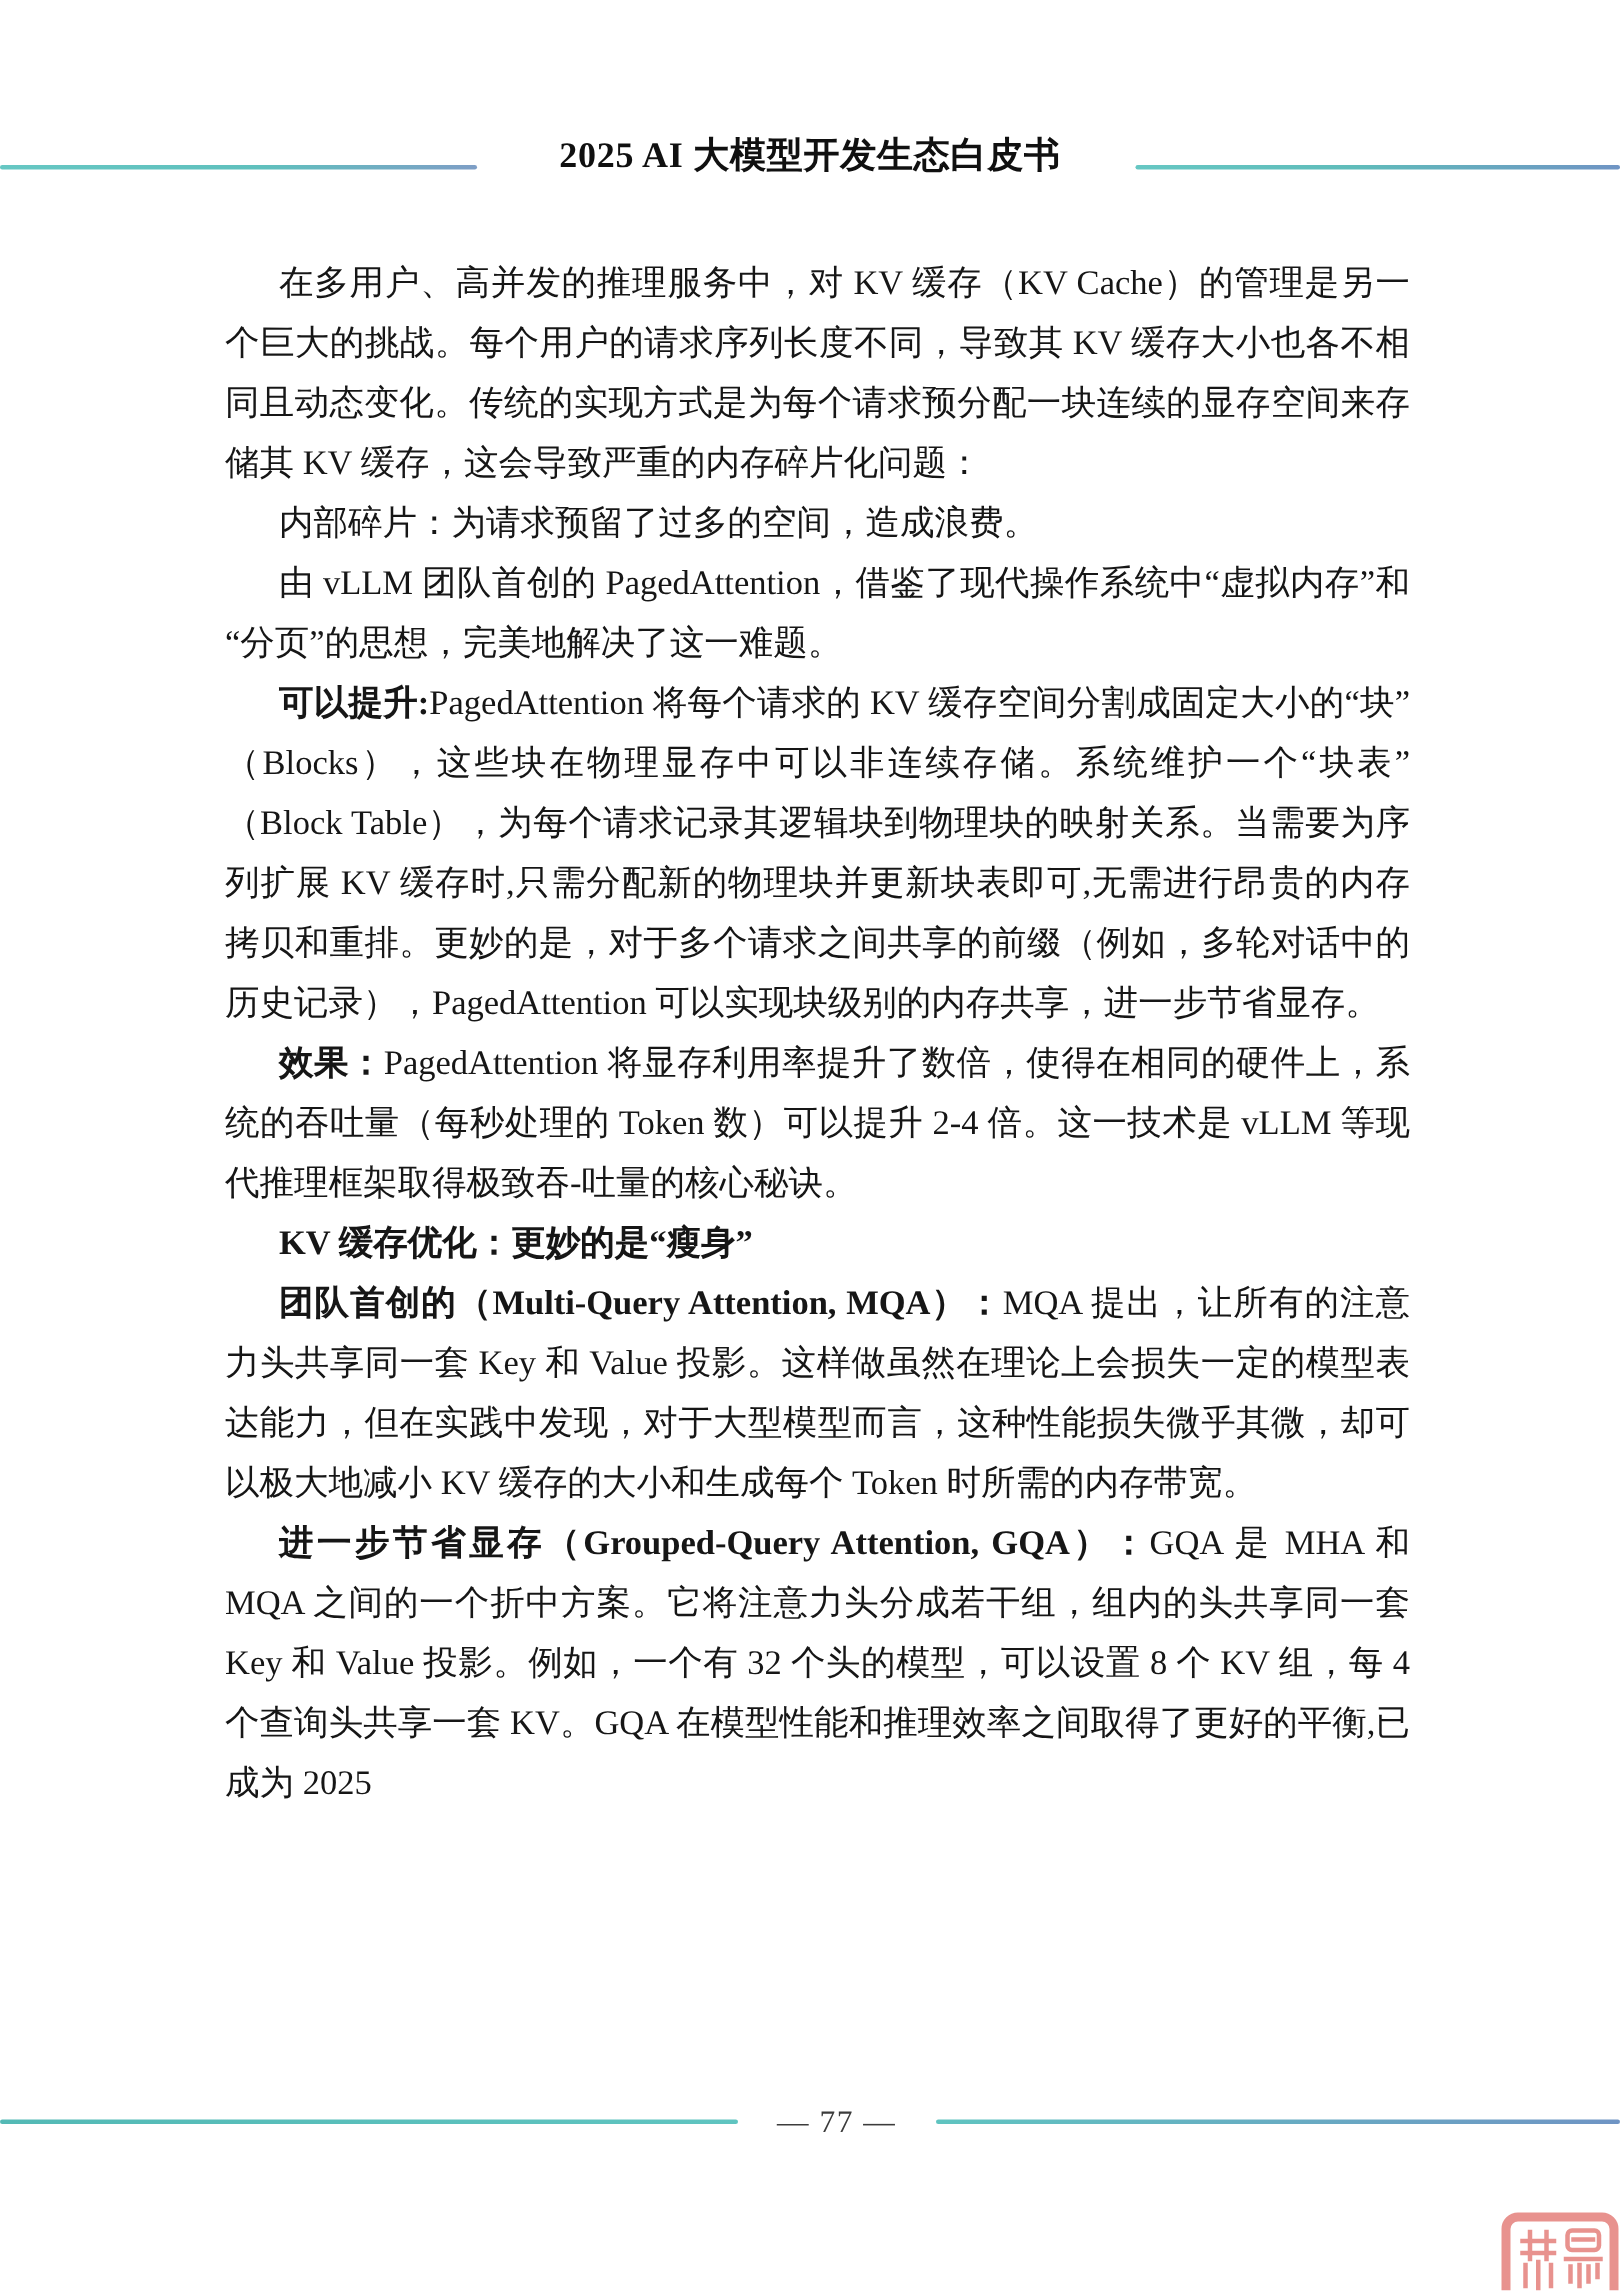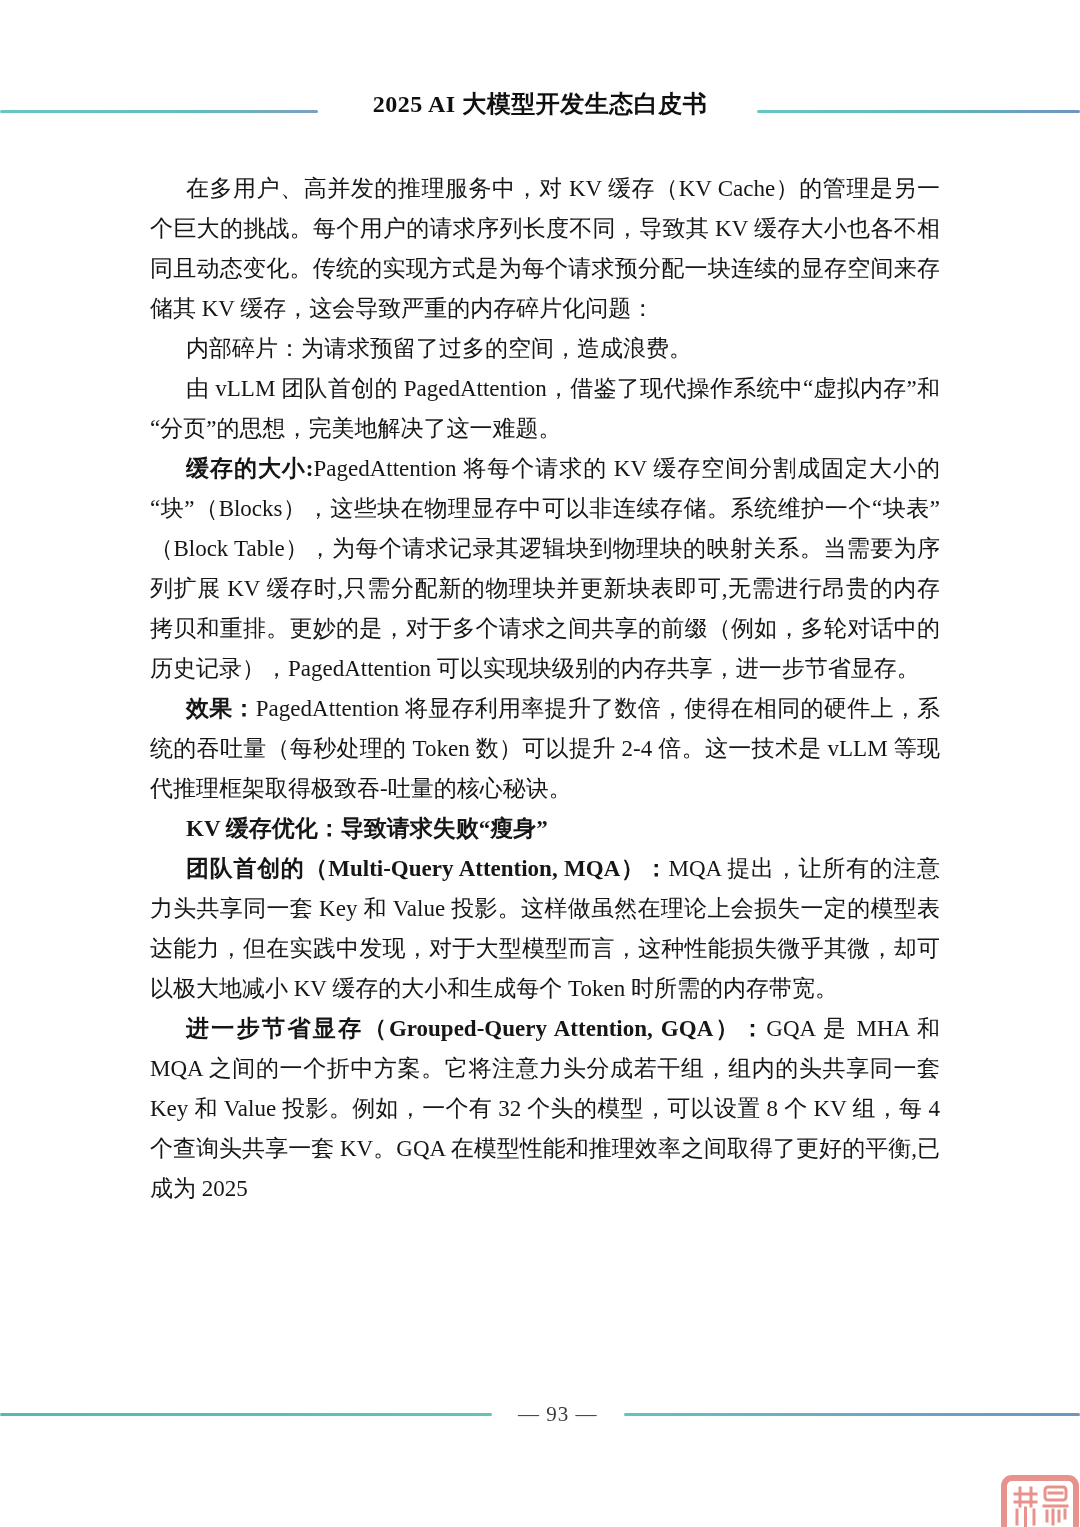--- a/index.html
+++ b/index.html
@@ -57,30 +57,30 @@
   <header class="page-header">
     <div class="rule rule-left"></div>
     <h1 class="title">2025 AI 大模型开发生态白皮书</h1>
     <div class="rule rule-right"></div>
   </header>
 
   <main class="content">
       <p class="para">在多用户、高并发的推理服务中，对 KV 缓存（KV Cache）的管理是另一个巨大的挑战。每个用户的请求序列长度不同，导致其 KV 缓存大小也各不相同且动态变化。传统的实现方式是为每个请求预分配一块连续的显存空间来存储其 KV 缓存，这会导致严重的内存碎片化问题：</p>
       <p class="para bold">内部碎片：为请求预留了过多的空间，造成浪费。</p>
       <p class="para">由 vLLM 团队首创的 PagedAttention，借鉴了现代操作系统中“虚拟内存”和“分页”的思想，完美地解决了这一难题。</p>
-      <p class="para"><strong>缓存的大小:</strong>PagedAttention 将每个请求的 KV 缓存空间分割成固定大小的“块”（Blocks），这些块在物理显存中可以非连续存储。系统维护一个“块表”（Block Table），为每个请求记录其逻辑块到物理块的映射关系。当需要为序列扩展 KV 缓存时,只需分配新的物理块并更新块表即可,无需进行昂贵的内存拷贝和重排。更妙的是，对于多个请求之间共享的前缀（例如，多轮对话中的历史记录），PagedAttention 可以实现块级别的内存共享，进一步节省显存。</p>
+      <p class="para"><strong>可以提升:</strong>PagedAttention 将每个请求的 KV 缓存空间分割成固定大小的“块”（Blocks），这些块在物理显存中可以非连续存储。系统维护一个“块表”（Block Table），为每个请求记录其逻辑块到物理块的映射关系。当需要为序列扩展 KV 缓存时,只需分配新的物理块并更新块表即可,无需进行昂贵的内存拷贝和重排。更妙的是，对于多个请求之间共享的前缀（例如，多轮对话中的历史记录），PagedAttention 可以实现块级别的内存共享，进一步节省显存。</p>
       <p class="para"><strong>效果：</strong>PagedAttention 将显存利用率提升了数倍，使得在相同的硬件上，系统的吞吐量（每秒处理的 Token 数）可以提升 2-4 倍。这一技术是 vLLM 等现代推理框架取得极致吞-吐量的核心秘诀。</p>
-      <p class="para heading">KV 缓存优化：导致请求失败“瘦身”</p>
+      <p class="para heading">KV 缓存优化：更妙的是“瘦身”</p>
       <p class="para"><strong>团队首创的（Multi-Query Attention, MQA）：</strong>MQA 提出，让所有的注意力头共享同一套 Key 和 Value 投影。这样做虽然在理论上会损失一定的模型表达能力，但在实践中发现，对于大型模型而言，这种性能损失微乎其微，却可以极大地减小 KV 缓存的大小和生成每个 Token 时所需的内存带宽。</p>
       <p class="para"><strong>进一步节省显存（Grouped-Query Attention, GQA）：</strong>GQA 是 MHA 和 MQA 之间的一个折中方案。它将注意力头分成若干组，组内的头共享同一套 Key 和 Value 投影。例如，一个有 32 个头的模型，可以设置 8 个 KV 组，每 4 个查询头共享一套 KV。GQA 在模型性能和推理效率之间取得了更好的平衡,已成为 2025</p>
     </main>
 
   <footer class="page-footer">
     <div class="frule frule-left"></div>
-    <div class="page-number">— 93 —</div>
+    <div class="page-number">— 77 —</div>
     <div class="frule frule-right"></div>
   </footer>
 
   <div class="stamp">
     <svg width="80" height="66" viewBox="0 0 80 66" xmlns="http://www.w3.org/2000/svg">
       <g stroke="#e5837f" fill="none">
         <rect x="4" y="4" width="72" height="58" rx="8" stroke-width="6"></rect>
         <g stroke-width="3" stroke-linecap="square">
           <path d="M15 20 H36"></path>
           <path d="M15 28 H36"></path>

